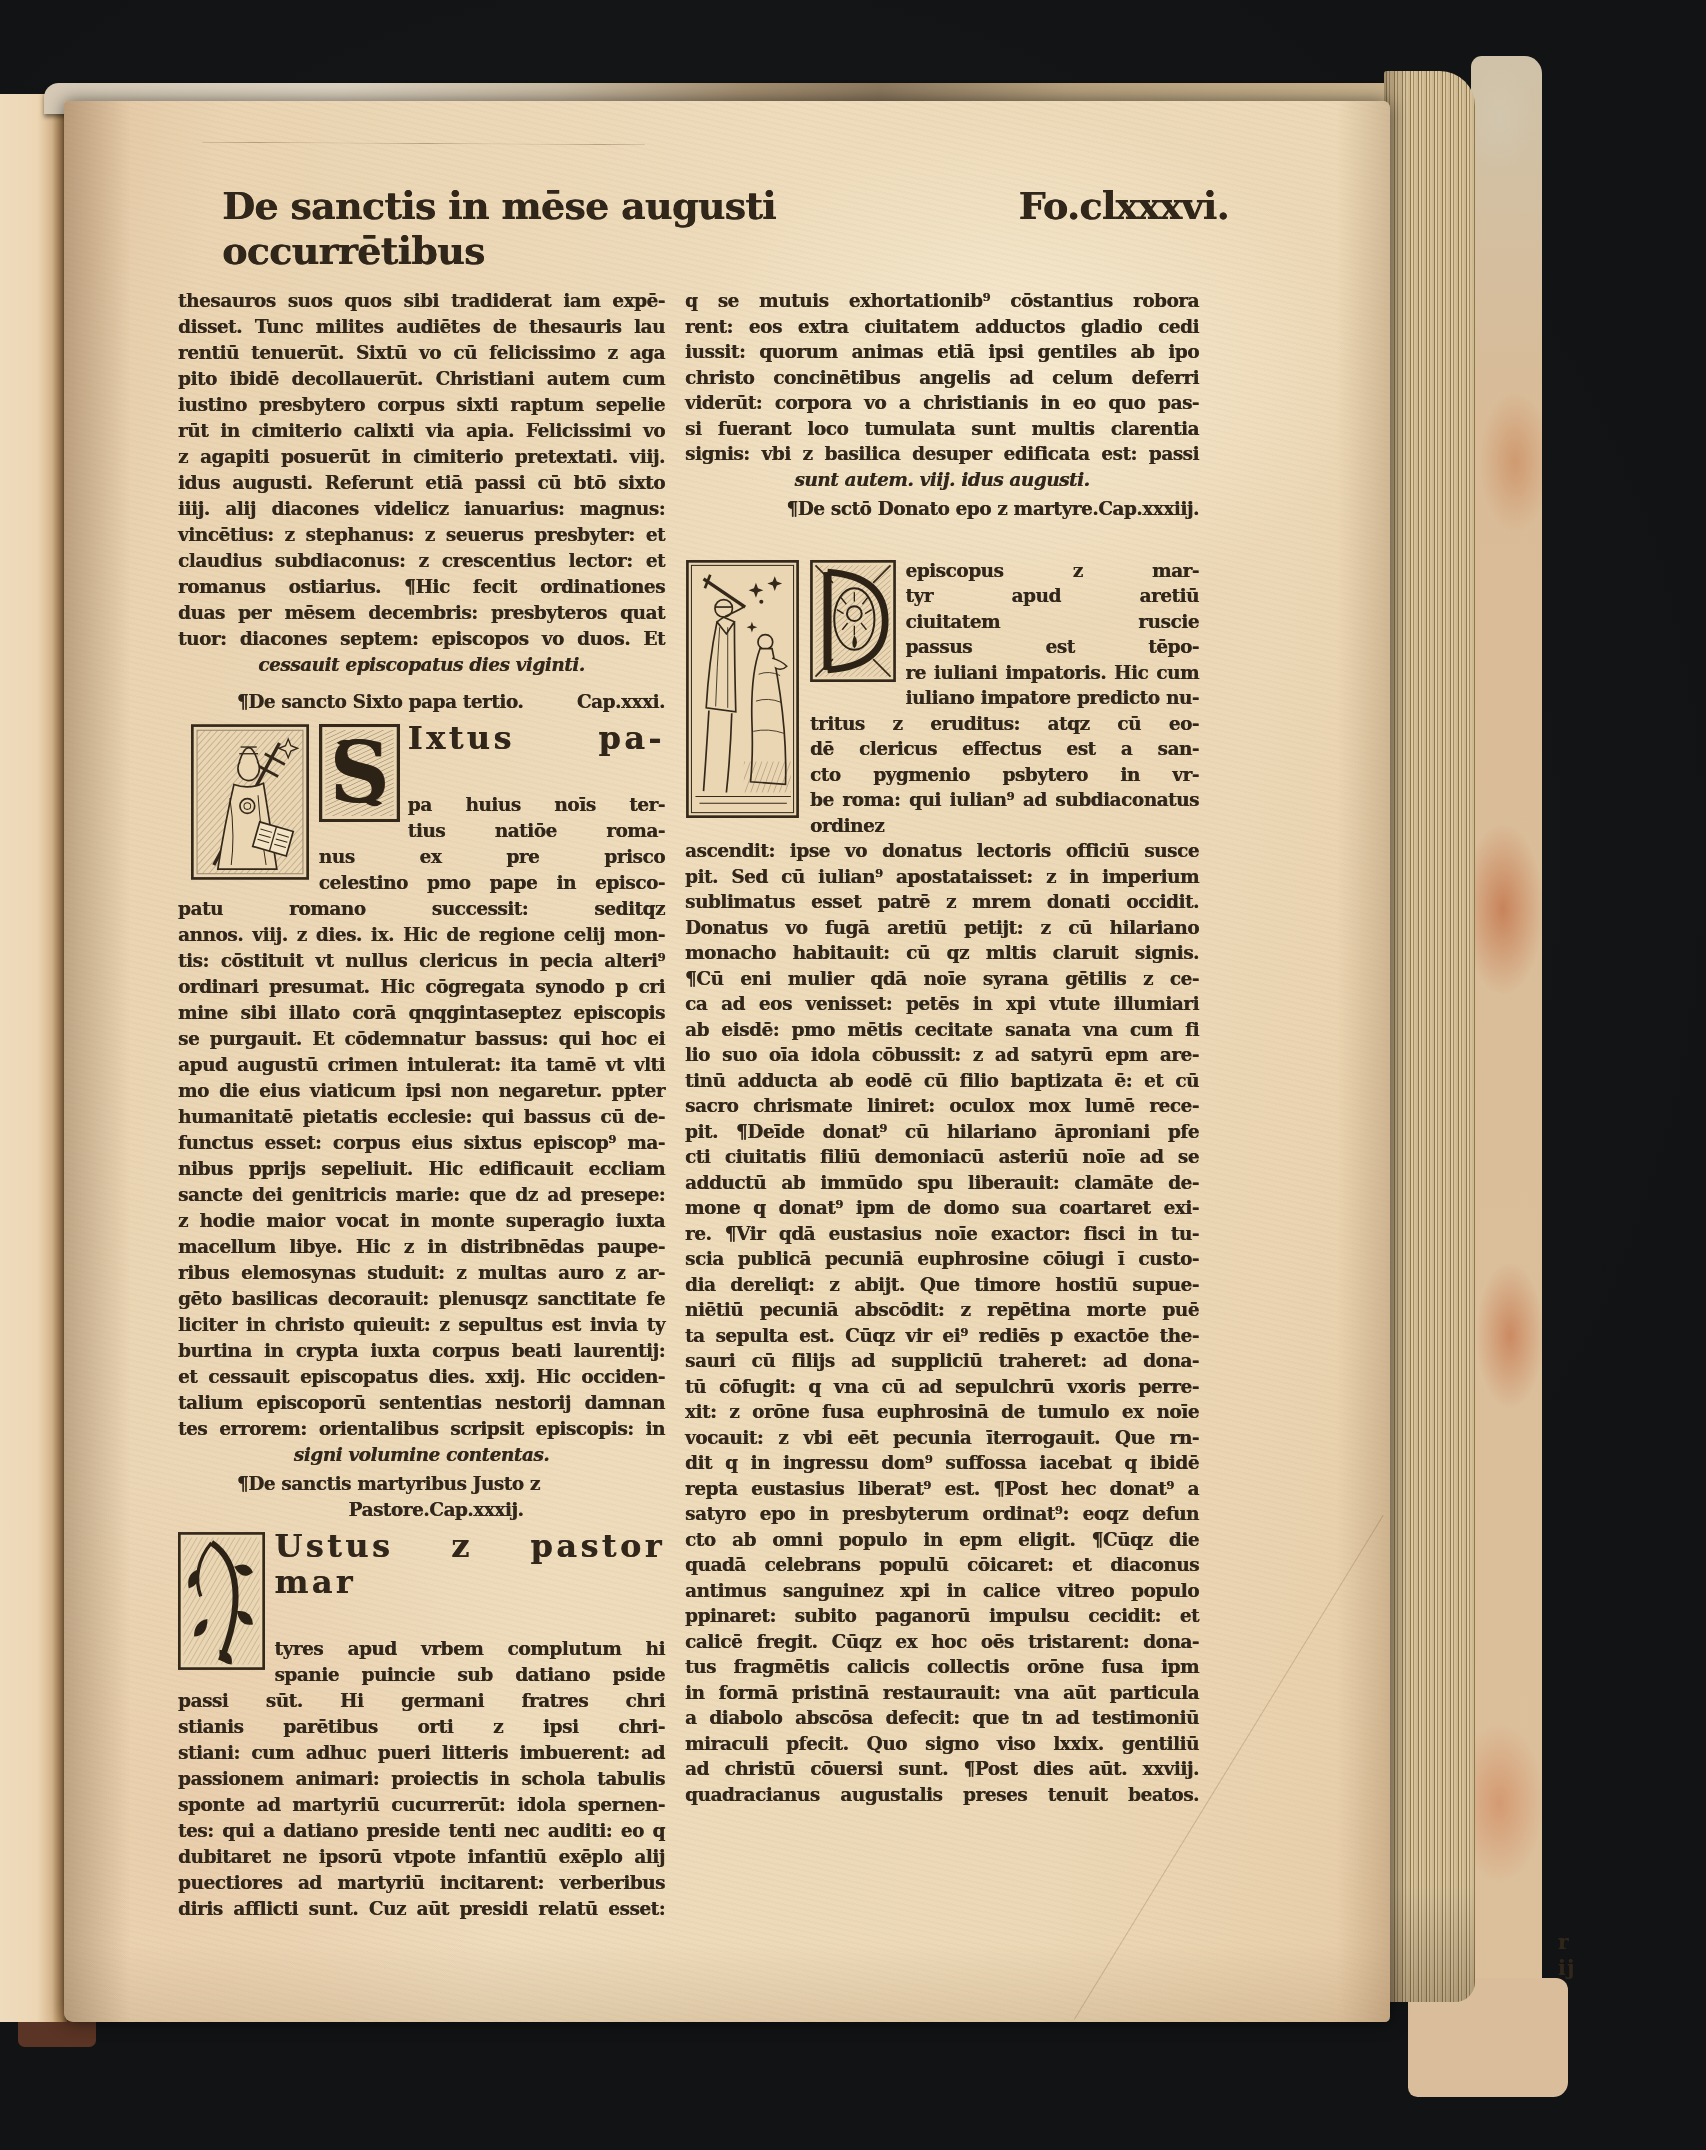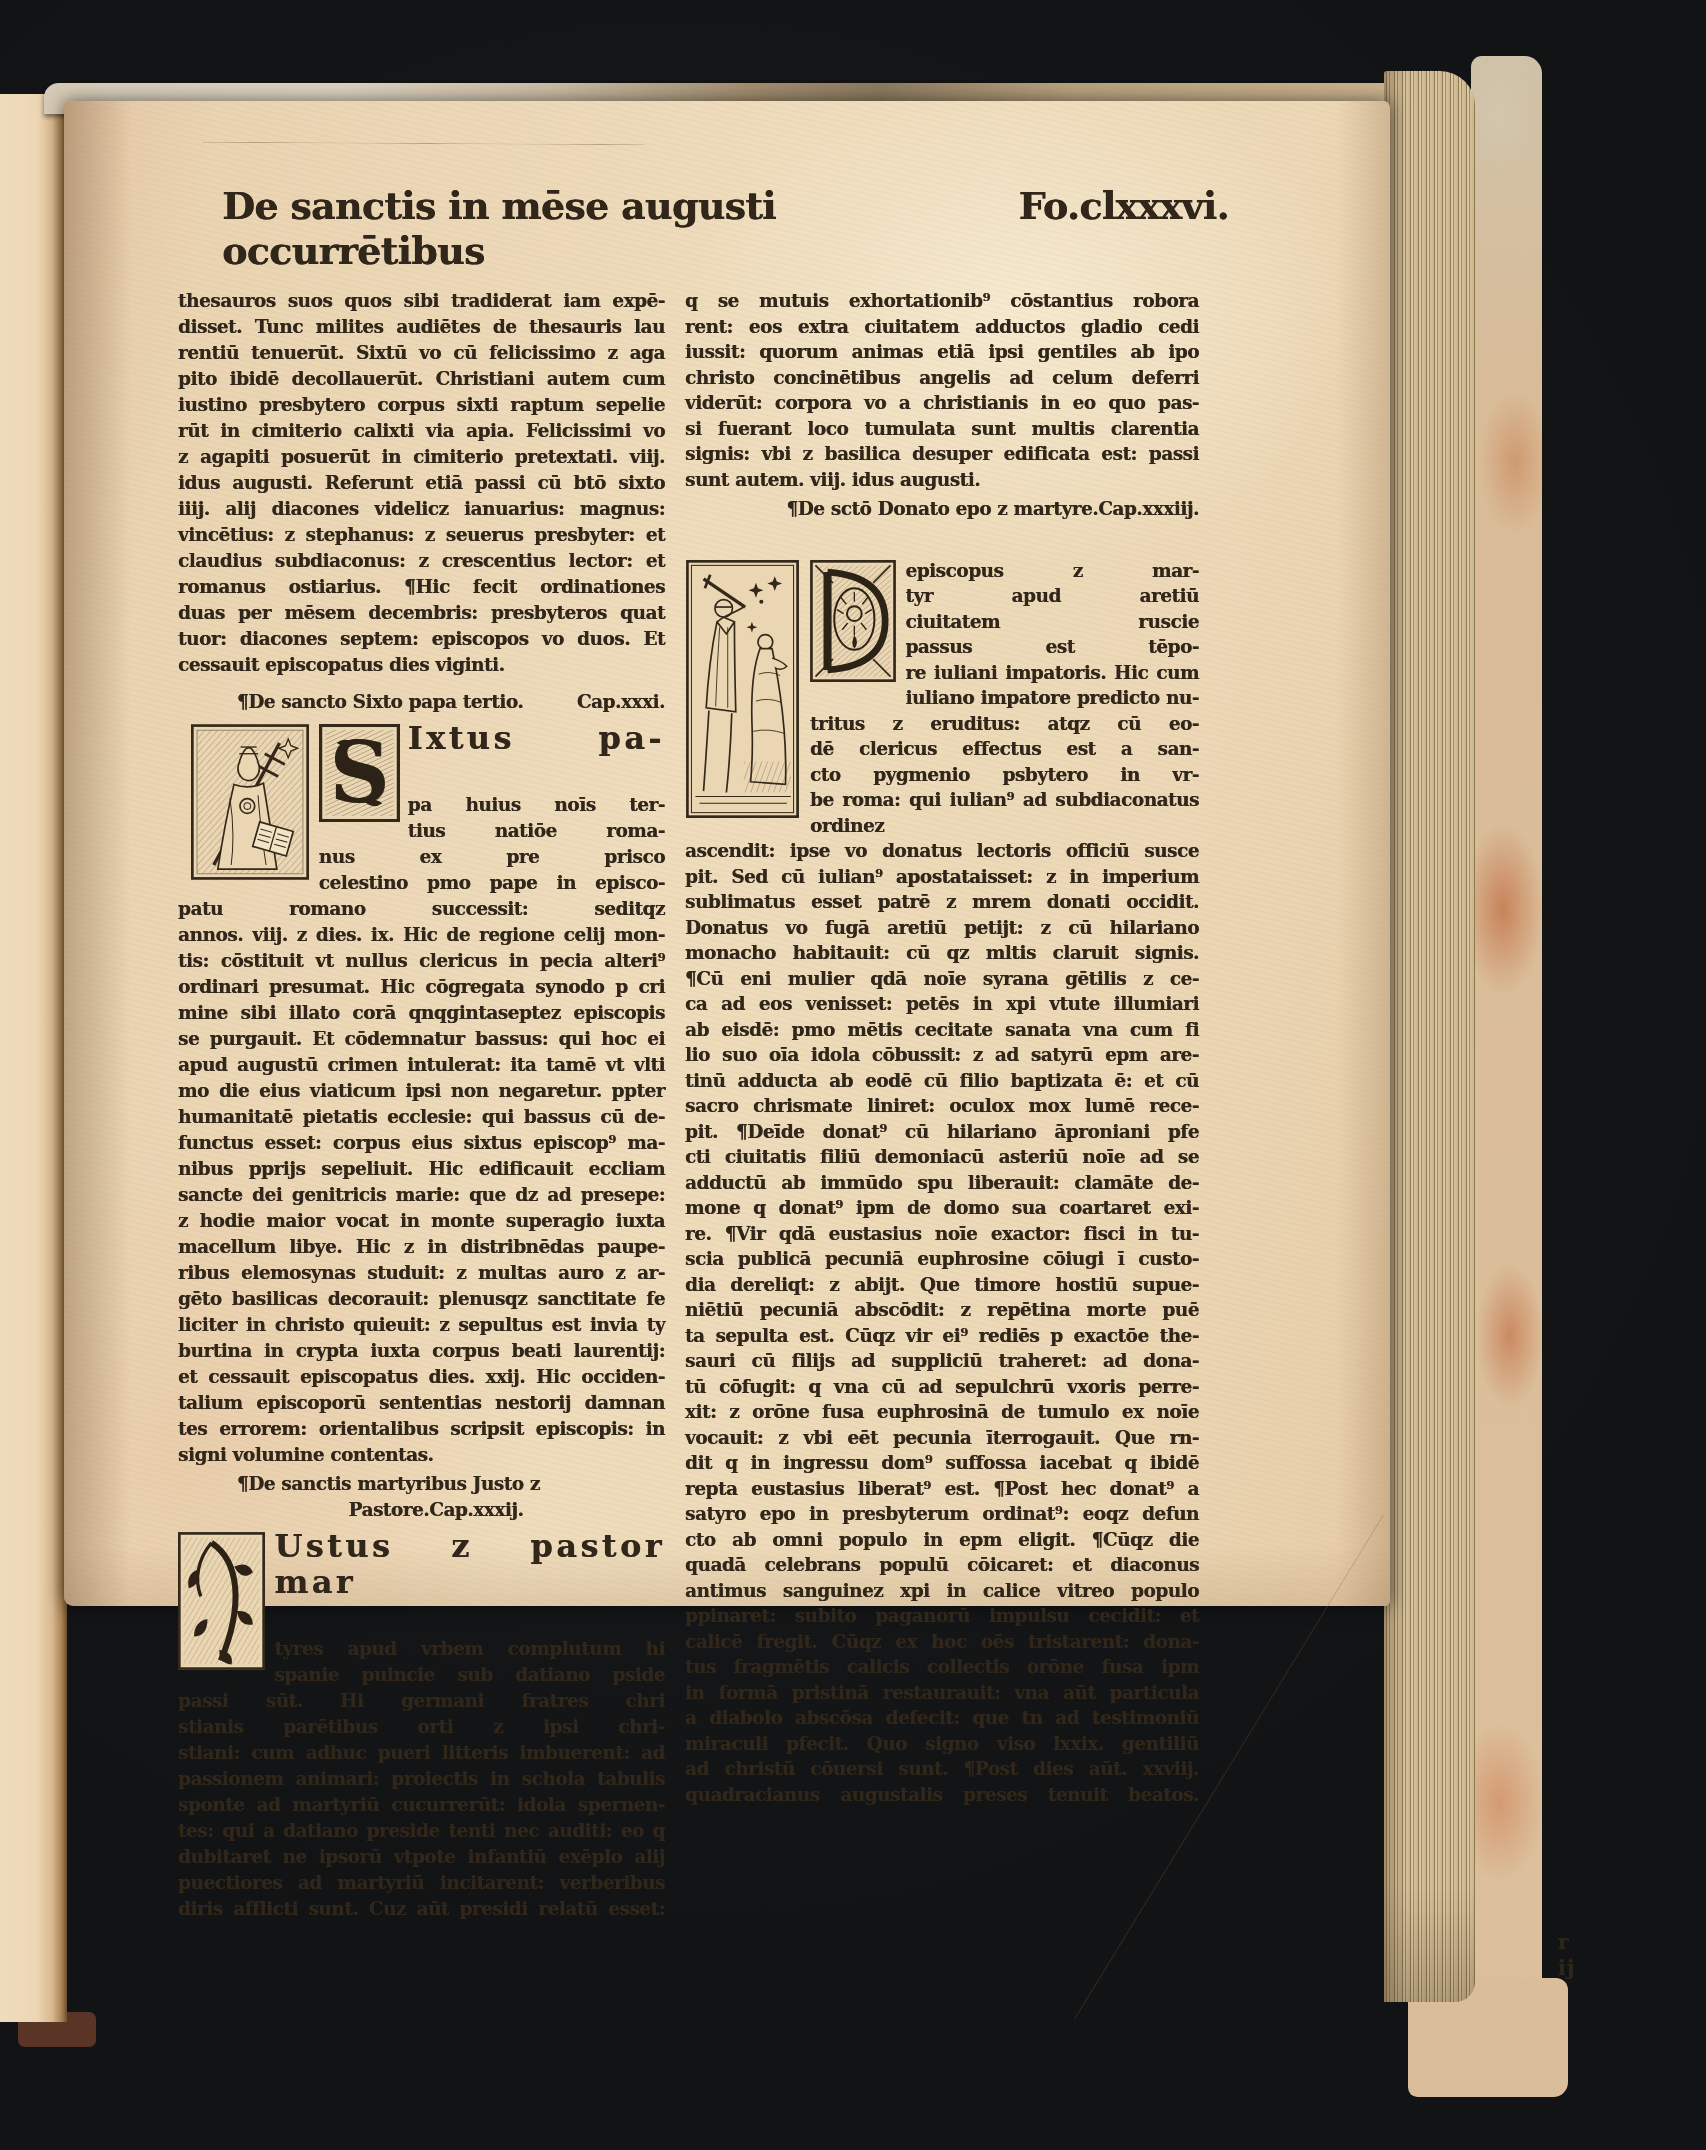--- a/index.html
+++ b/index.html
@@ -18,21 +18,21 @@
     position:absolute;left:44px;top:83px;width:1349px;height:31px;z-index:1;
     border-radius:14.8px 4px 0 0;
     background:linear-gradient(90deg,#d6cab6 0%,#ddd2c0 22%,#c9bba3 38%,#a38e70 52%,#8d7a5f 62%,#b7a17e 76%,#c9b38d 100%);
     box-shadow:0 2.7px 4px rgba(0,0,0,.45);
   }
   .bottom-leather{
     position:absolute;left:17.5px;top:2012px;width:78px;height:35px;z-index:0;
     background:#5a3424;border-radius:6.7px;
   }
   .page{
-    position:absolute;left:64px;top:101px;width:1326px;height:1505px;z-index:2;
+    position:absolute;left:64px;top:101px;width:1326px;height:1921px;z-index:2;
     background:
       radial-gradient(604px 470px at 72% 14%, rgba(247,235,210,.9) 0%, rgba(247,235,210,0) 55%),
       radial-gradient(537px 604px at 10% 90%, rgba(232,198,164,.55) 0%, rgba(232,198,164,0) 60%),
       linear-gradient(100deg,#e3c5a2 0%,#ead4b2 10%,#eedcbc 45%,#ecd8b6 78%,#e8cfab 95%,#e5c9a4 100%);
     border-radius:4px 6.7px 5.4px 9.4px;
     box-shadow:0 0 17.5px rgba(0,0,0,.55);
   }
   .page::before{ 
     content:"";position:absolute;inset:0;pointer-events:none;border-radius:inherit;
     background:
@@ -86,21 +86,21 @@
     text-shadow:0.4px 0 0 #31261a;
   }
   .col{
     position:absolute;top:151px;
     font-weight:bold;font-size:18.5px;line-height:26px;letter-spacing:-0.5px;word-spacing:0.3px;
     text-shadow:0.3px 0 0 rgba(49,38,26,.75);
   }
   .col-left{left:114px;width:487px;}
   .col-right{left:621px;width:514px;line-height:25.5px;}
   .jt{white-space:pre-line;text-align:justify;text-align-last:justify;margin-top:36px;}
-  .lastline{white-space:pre-line;text-align:left;}
+  .lastline{white-space:pre-line;text-align:center;font-style:italic;}
   .chap{display:flex;justify-content:space-between;margin-top:10.7px;padding-left:59px;}
   .chap2{margin-top:3px;padding-left:59px;}
   .chap2b{display:flex;justify-content:center;padding-left:64px;padding-right:35px;}
   .section{margin-top:5.4px;}
   .drop{font-size:32px;line-height:36px;letter-spacing:3.4px;white-space:pre-line;text-align:justify;text-align-last:justify;}
   .drop-onatus{font-size:33px;letter-spacing:17.5px;text-align-last:left;}
   .signature{position:absolute;left:873px;top:1678px;font-size:20px;font-weight:bold;letter-spacing:1.3px;}
   
   .wc{float:left;background:#ead6b2;}
   .wc-pope{width:118px;height:156px;margin:4px 9.4px 5.4px 13.4px;}

